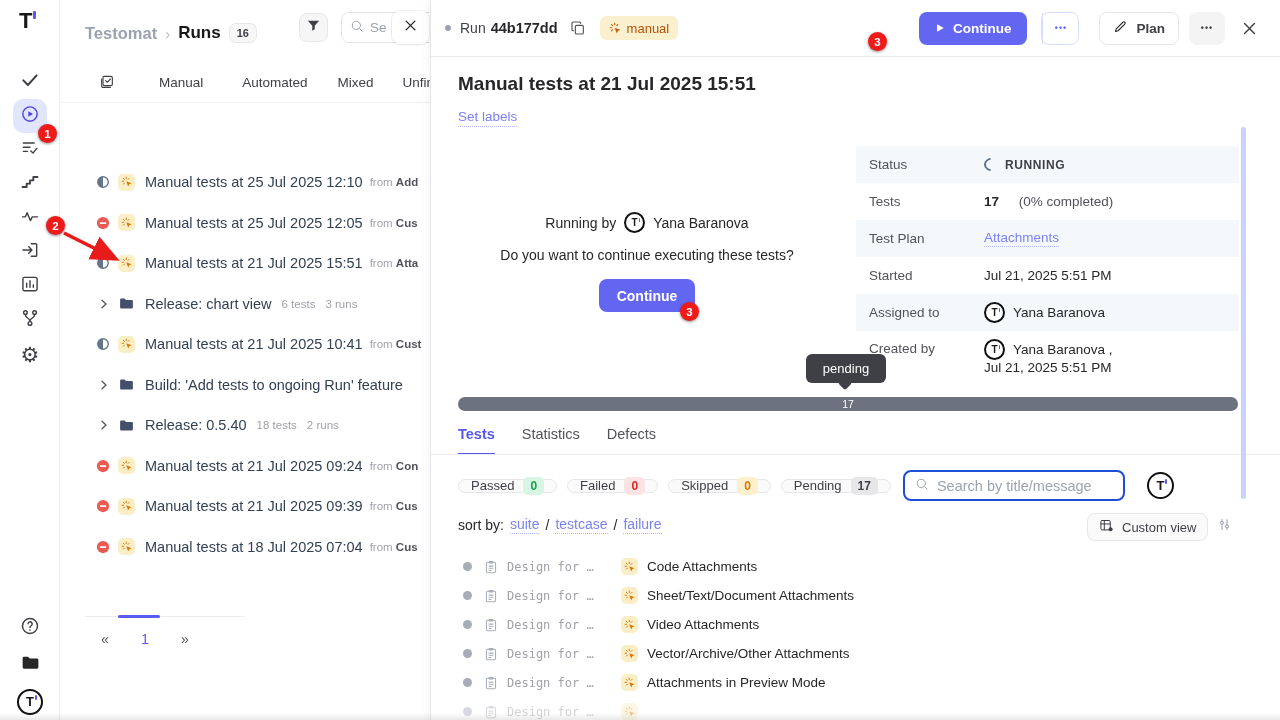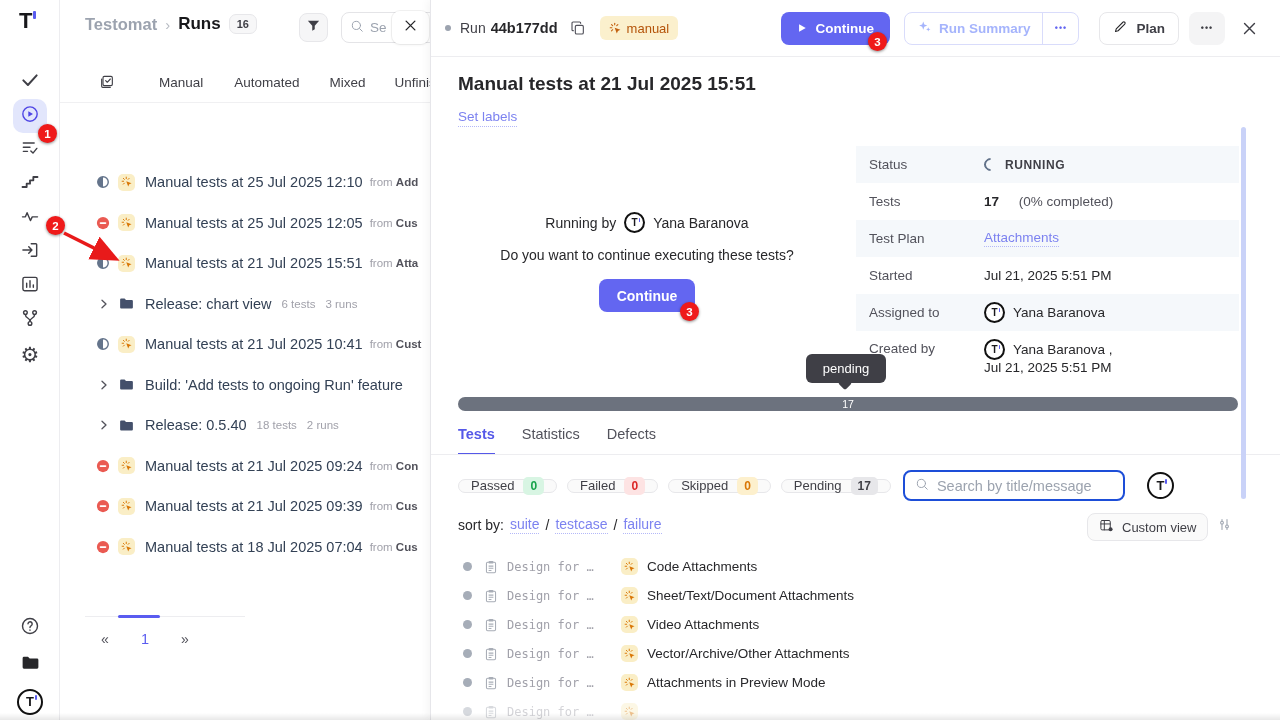--- a/index.html
+++ b/index.html
@@ -23,21 +23,21 @@
   .icn.indigo { stroke:#4f46e5; }
   .gear-glyph { font-size:21px; color:#3f3f46; line-height:1; }
   .rail-bottom { position:absolute; left:0; bottom:0; width:60px; }
   .rail-b-item { width:60px; height:37px; display:flex; align-items:center; justify-content:center; }
   .tlogo-circle { width:26px; height:26px; border:2.4px solid #111; border-radius:50%;
     display:flex; align-items:center; justify-content:center; background:#fff; }
 
   
   #runs-panel { position:absolute; left:60px; top:0; width:370px; height:720px; background:#fff; }
   .rp-header { position:relative; height:57px; }
-  .breadcrumb { position:absolute; left:25px; top:14px; display:flex; align-items:center; gap:8px;
+  .breadcrumb { position:absolute; left:25px; top:23px; display:flex; align-items:center; gap:8px;
     white-space:nowrap; }
   .bc-app { font-size:16.5px; font-weight:700; color:#9ca3af; }
   .bc-sep { font-size:15px; color:#b6bac2; }
   .bc-page { font-size:17px; font-weight:700; color:#18181b; }
   .bc-count { font-size:11px; font-weight:600; color:#3f3f46; background:#f7f7f8;
     border:1px solid #e7e7ea; border-radius:7px; padding:3px 7px; }
   .filter-btn { position:absolute; left:239px; top:13px; width:29px; height:29px;
     border-radius:8px; background:#f6f6f7; border:1px solid #e7e7ea;
     display:flex; align-items:center; justify-content:center; }
   .lp-search { position:absolute; left:281px; top:12px; width:130px; height:31px;
@@ -46,21 +46,21 @@
   .lp-search input { border:none; outline:none; width:60px; font-size:13.5px;
     font-family:"Liberation Sans",sans-serif; color:#3f3f46; background:transparent; }
   .lp-search input::placeholder { color:#9ca3af; }
   .x-card { position:absolute; left:332px; top:11px; width:37px; height:33px; background:#fff;
     border-radius:8px; box-shadow:0 0 0 1px rgba(0,0,0,.05), 0 1px 3px rgba(0,0,0,.06);
     display:flex; align-items:center; justify-content:center; z-index:6; }
   .rp-tabs { position:absolute; left:0; top:62px; width:370px; height:41px;
     display:flex; align-items:center; border-bottom:1px solid #f0f0f2; }
   .rp-tab-icon { margin-left:39px; display:flex; }
   .rp-tab { font-size:13.5px; font-weight:500; color:#3f3f46; white-space:nowrap; }
-  .rp-tab.t1 { margin-left:44px; } .rp-tab.t2 { margin-left:31px; }
+  .rp-tab.t1 { margin-left:44px; } .rp-tab.t2 { margin-left:39px; }
   .rp-tab.t3 { margin-left:30px; } .rp-tab.t4 { margin-left:29px; }
   .runs-list { position:absolute; left:0; top:162px; width:370px; }
   .run-row { height:40.5px; display:flex; align-items:center; padding-left:36px;
     white-space:nowrap; overflow:hidden; }
   .st-ic { width:14px; height:14px; flex:0 0 14px; display:flex; }
   .type-ic { width:17px; height:17px; flex:0 0 17px; margin-left:8px; border-radius:5px;
     background:#faeec6; display:flex; align-items:center; justify-content:center; }
   .run-title { margin-left:10px; font-size:14.5px; color:#334155; }
   .from { margin-left:7px; font-size:11.5px; }
   .from-l { color:#a1a1aa; }
@@ -564,27 +564,20 @@
         <span>manual</span>
       </span>
       <div class="dp-header-right">
         <div class="btn-continue">
           <span><svg viewBox="0 0 12 12" width="10" height="10">
                 <path d="M2.5 1.5l8 4.5-8 4.5z" fill="#fff"></path>
               </svg></span>
           <span>Continue</span>
         </div>
         <div class="btn-rs-group">
-          <div class="btn-rs">
-            <span><svg viewBox="0 0 24 24" width="15" height="15">
-                  <path d="M10 4l1.7 4.8L16.5 10.5l-4.8 1.7L10 17l-1.7-4.8L3.5 10.5l4.8-1.7z" fill="#a5b4fc"></path>
-                  <path d="M18 13l.9 2.6 2.6.9-2.6.9L18 20l-.9-2.6-2.6-.9 2.6-.9z" fill="#a5b4fc"></path>
-                </svg></span>
-            <span>Run Summary</span>
-          </div>
           <div class="btn-rs-more" style="font-size:9px">•••</div>
         </div>
         <div class="btn-edit">
           <span><svg class="icn" viewBox="0 0 24 24" style="width:15px;height:15px;stroke:#27272a">
                 <path d="M4 20l1.2-4.2L15.8 5.2a2.1 2.1 0 013 3L8.2 18.8z"></path>
               </svg></span>
           <span>Plan</span>
         </div>
         <div class="btn-more" style="font-size:9px">•••</div>
         <span class="btn-x">

